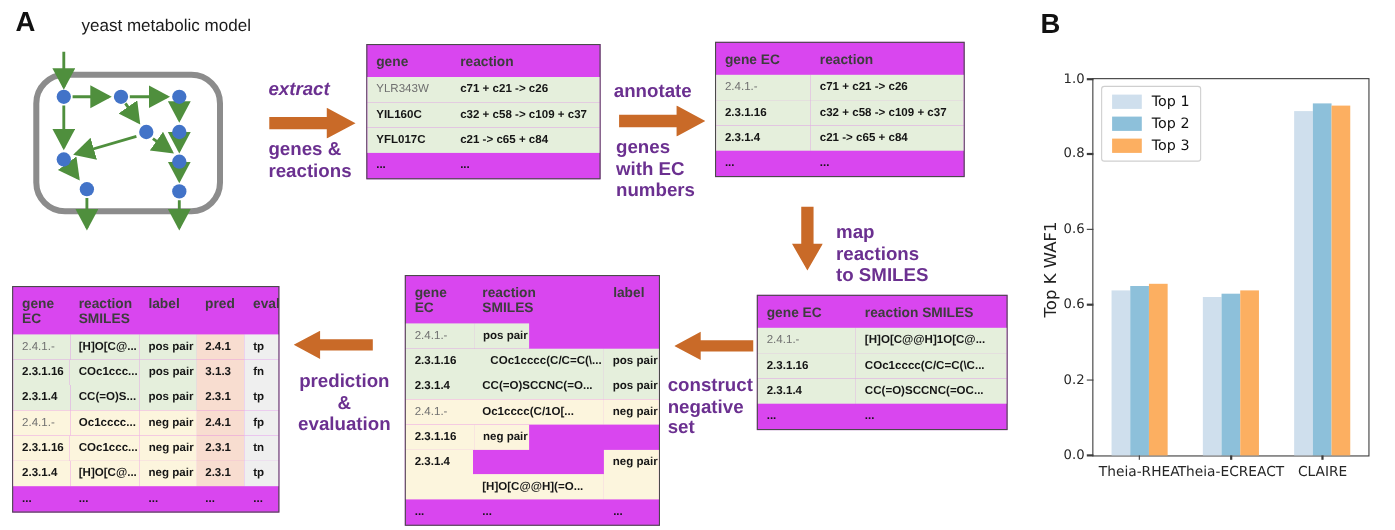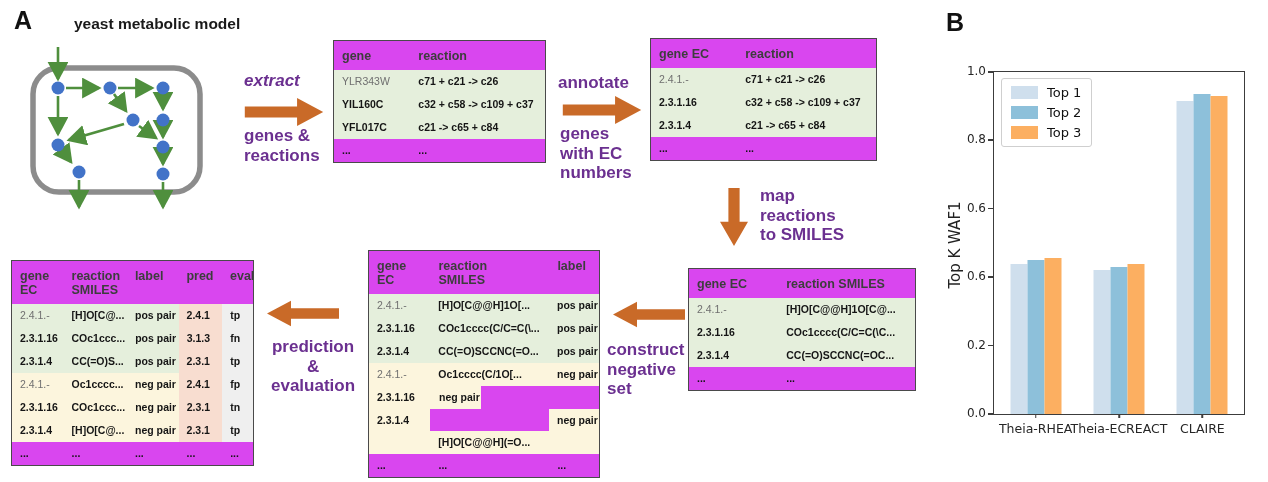--- a/index.html
+++ b/index.html
@@ -1,20 +1,20 @@
 <!DOCTYPE html>
 <html><head>
 <meta charset="utf-8">
 <style>
   html,body{margin:0;padding:0;background:#ffffff;}
   body{width:1268px;height:482px;position:relative;overflow:hidden;
        font-family:"Liberation Sans",sans-serif;}
   .abs{position:absolute;}
   .panel-label{font-size:25px;font-weight:800;color:#111;}
-  .model-title{font-size:15.5px;font-weight:700;color:#1a1a1a;}
+  .model-title{font-size:15.5px;font-weight:400;color:#1a1a1a;}
   .step-label{color:#6b3090;font-weight:700;font-size:17px;line-height:19.5px;}
   .oarrow polygon{fill:#c96a28;}
 
   
   .atable{position:absolute;background:#d946ef;border:1.6px solid #4a4a4a;box-sizing:border-box;}
   .trow{display:flex;}
   .tcell{box-sizing:border-box;padding:5px 2px 5px 8px;font-size:10.5px;font-weight:700;
          color:#151515;white-space:nowrap;overflow:visible;line-height:13px;}
   .thead .tcell{font-size:12.5px;font-weight:700;color:#3d3d3d;padding:8px 2px 7px 8px;
                 white-space:pre-line;line-height:14px;}
@@ -156,21 +156,21 @@
     <div class="trow">
       <div class="tcell" style="width: 87px;">...</div>
       <div class="tcell" style="width: 140px;">...</div>
     </div>
   </div>
 
 <div>
   <svg class="abs oarrow" style="left:720px;top:186px;" width="28" height="62" viewBox="0 0 30 62">
     <polygon points="9,0 21,0 21,36 30,36 15,62 0,36 9,36"></polygon>
   </svg>
-  <div class="abs step-label" style="left:760px;top:186px;">
+  <div class="abs step-label" style="left:760px;top:201px;">
     <div>map</div>
     <div>reactions</div>
     <div>to SMILES</div>
   </div>
 </div>
 
 <div class="atable" style="left:688px;top:268px;width:228px;">
     <div class="trow thead">
       <div class="tcell" style="width: 90px;">gene EC</div>
       <div class="tcell" style="width: 138px;">reaction SMILES</div>
@@ -207,26 +207,25 @@
 <div class="atable" style="left:368px;top:250px;width:232px;">
     <div class="trow thead">
       <div class="tcell" style="width: 62px;">gene
 EC</div>
       <div class="tcell" style="width: 120px;">reaction
 SMILES</div>
       <div class="tcell" style="width: 50px;">label</div>
     </div>
     <div class="trow">
       <div class="tcell tone-green muted" style="width: 62px;">2.4.1.-</div>
-      <div class="tcell tone-green" style="width: 120px;">[H]O[C@@H]1O[...</div>
       <div class="tcell tone-green" style="width: 50px;">pos pair</div>
     </div>
     <div class="trow">
       <div class="tcell tone-green" style="width: 62px;">2.3.1.16</div>
-      <div class="tcell tone-green" style="width: 120px;">COc1cccc(C/C=C(\...</div>
+      <div class="tcell tone-green" style="width: 120px; text-align: right;">COc1cccc(C/C=C(\...</div>
       <div class="tcell tone-green" style="width: 50px;">pos pair</div>
     </div>
     <div class="trow">
       <div class="tcell tone-green" style="width: 62px;">2.3.1.4</div>
       <div class="tcell tone-green" style="width: 120px;">CC(=O)SCCNC(=O...</div>
       <div class="tcell tone-green" style="width: 50px;">pos pair</div>
     </div>
     <div class="trow">
       <div class="tcell tone-cream muted" style="width: 62px;">2.4.1.-</div>
       <div class="tcell tone-cream" style="width: 120px;">Oc1cccc(C/1O[...</div>

